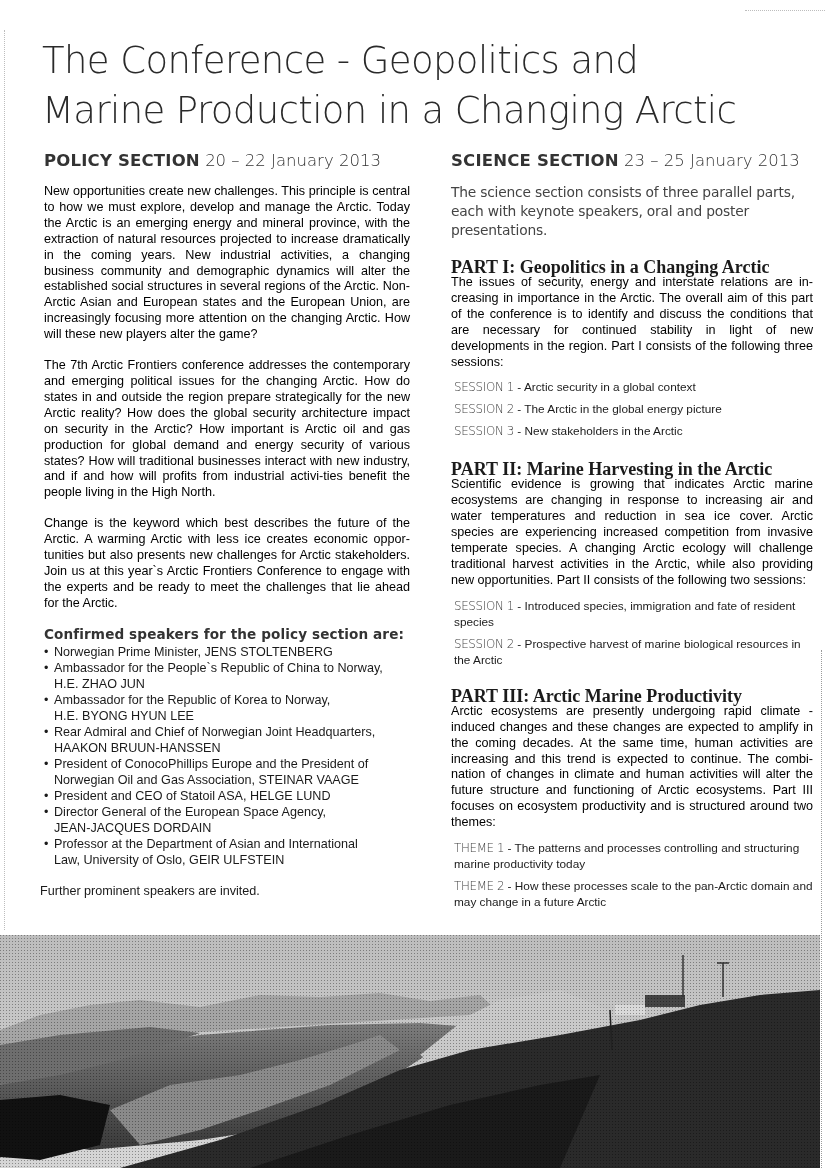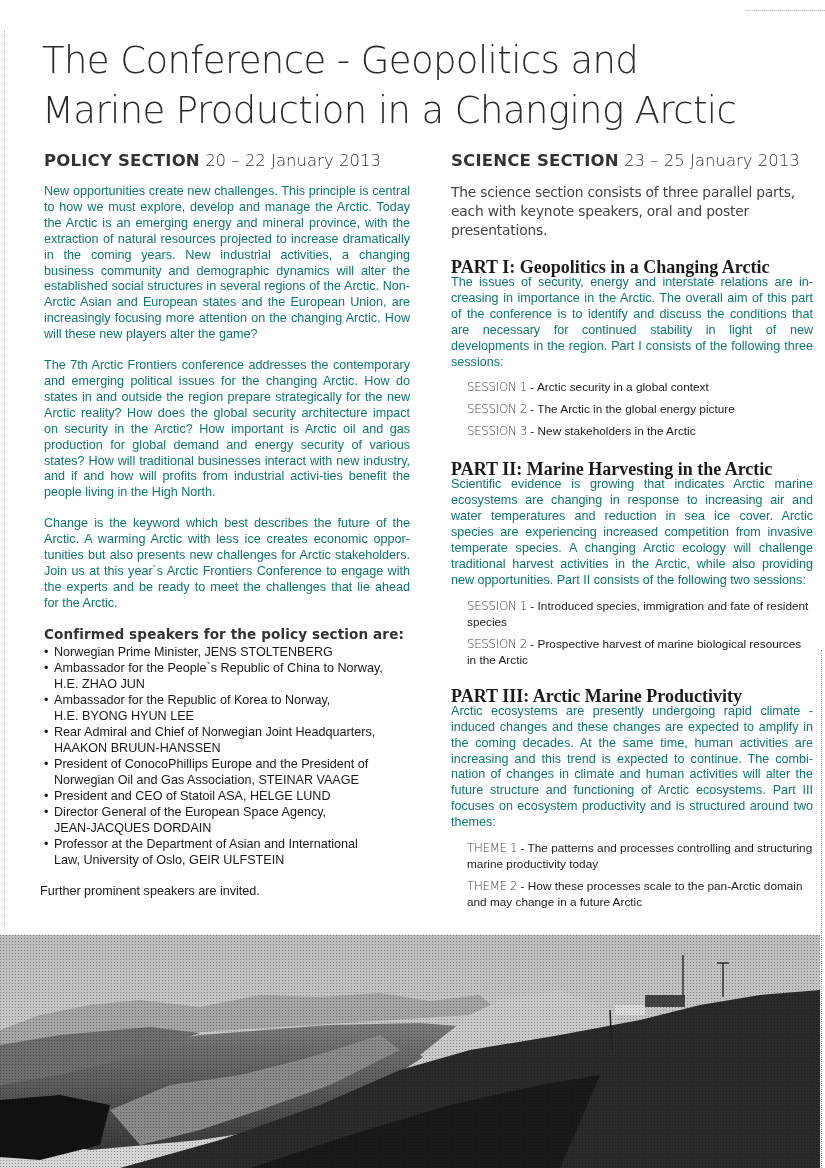--- a/index.html
+++ b/index.html
@@ -75,21 +75,21 @@
       font-family: "DejaVu Sans", sans-serif;
       font-weight: 300;
       color: #333;
     }
     .body-text {
       font-family: "Liberation Sans", sans-serif;
       font-size: 12.6px;
       line-height: 15.9px;
       text-align: justify;
       margin: 0 0 15px 0;
-      color: #0f766e;
+      color: #000000;
     }
     .intro-light {
       font-family: "DejaVu Sans", sans-serif;
       font-weight: 400;
       font-size: 13.8px;
       line-height: 19px;
       color: #444;
       margin: 11px 0 19px 0;
       letter-spacing: -0.2px;
     }
@@ -136,21 +136,21 @@
       margin: 0;
       color: #1b1b1b;
     }
     .part-body {
       margin-bottom: 9px;
     }
     .session {
       font-family: "Liberation Sans", sans-serif;
       font-size: 11.8px;
       line-height: 16px;
-      margin: 0 0 6px 16px;
+      margin: 0 0 6px 3px;
       color: #1b1b1b;
     }
     .session .code {
       font-family: "DejaVu Sans", sans-serif;
       font-weight: 200;
       color: #444;
       letter-spacing: -0.3px;
     }
     .part-block { margin-bottom: 22px; }
     .part-block.p2 { margin-bottom: 20px; }

